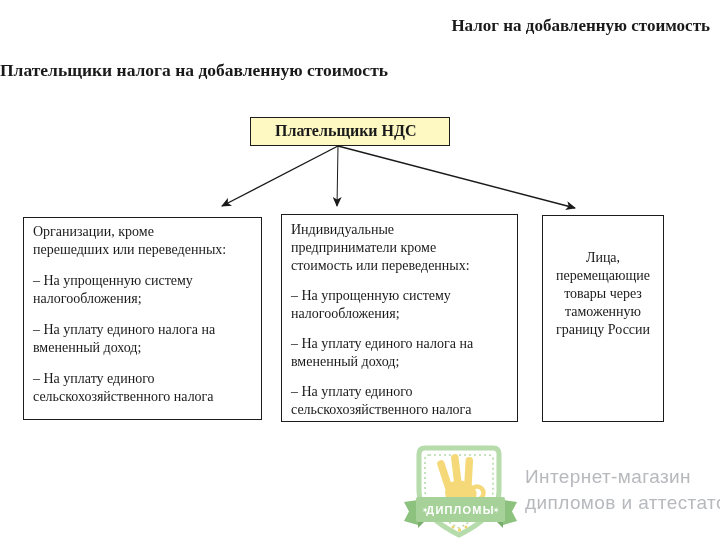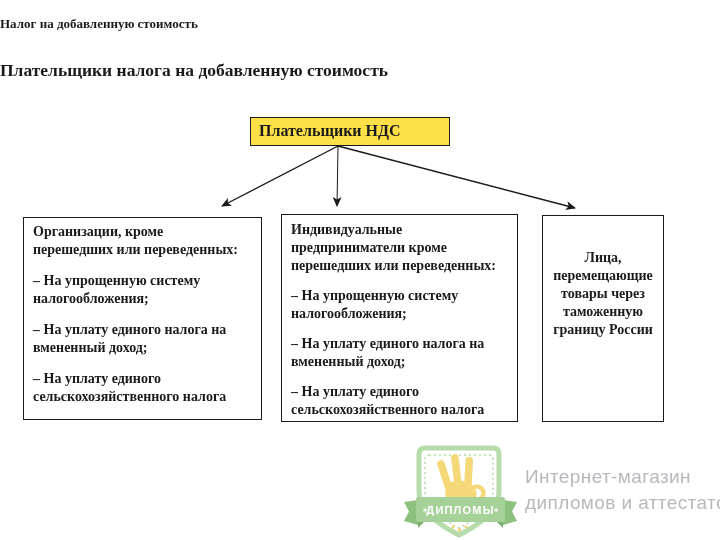--- a/index.html
+++ b/index.html
@@ -8,54 +8,53 @@
     background: #ffffff;
     font-family: "Liberation Serif", serif;
     color: #1a1a1a;
     position: relative;
     overflow: hidden;
   }
   .abs { position: absolute; box-sizing: border-box; }
 
   .title {
     left: 0; top: 16px; width: 710px;
-    text-align: left;
-    font-size: 13px; font-weight: bold;
+    text-align: right;
+    font-size: 17px; font-weight: bold;
   }
   .subtitle {
     left: 0; top: 60px; width: 712px;
     text-align: left;
     font-size: 17.5px; font-weight: bold;
   }
 
   .root-box {
     left: 250px; top: 117px; width: 200px; height: 29px;
     border: 1px solid #1c1c1c;
     font-size: 16px; font-weight: bold;
-    line-height: 26px; padding-left: 8px;
-    background: #fde047;
+    line-height: 26px; padding-left: 24px;
+    background: #fef9c3;
   }
 
   svg.arrows {
     position: absolute; left: 0; top: 0;
     width: 720px; height: 540px;
     pointer-events: none;
   }
 
   .node {
     border: 1px solid #1c1c1c;
     background: #ffffff;
     font-size: 14px;
     line-height: 18px;
     overflow: hidden;
   }
   .node p {
     margin: 0 0 13px 0;
     white-space: pre-line;
-    font-weight: bold;
   }
   .node-left   { left: 23px;  top: 217px; width: 239px; height: 203px; padding: 5px 6px 0 9px; }
   .node-middle { left: 281px; top: 214px; width: 237px; height: 208px; padding: 6px 6px 0 9px; }
   .node-middle p { margin-bottom: 12px; }
   .node-right  { left: 542px; top: 215px; width: 122px; height: 207px;
                  padding-top: 33px; text-align: center; }
   .node-right p { margin: 0; white-space: pre-line; }
 
   .watermark { left: 403px; top: 444px; width: 310px; height: 96px; }
   .badge { position: absolute; left: 0; top: 0; }
@@ -102,21 +101,21 @@
 налогообложения;</p>
   <p>– На уплату единого налога на
 вмененный доход;</p>
   <p>– На уплату единого
 сельскохозяйственного налога</p>
 </div>
 
 <div class="abs node node-middle">
   <p>Индивидуальные
 предприниматели кроме
-перешедших или переведенных:</p>
+стоимость или переведенных:</p>
   <p>– На упрощенную систему
 налогообложения;</p>
   <p>– На уплату единого налога на
 вмененный доход;</p>
   <p>– На уплату единого
 сельскохозяйственного налога</p>
 </div>
 
 <div class="abs node node-right">
   <p>Лица,

